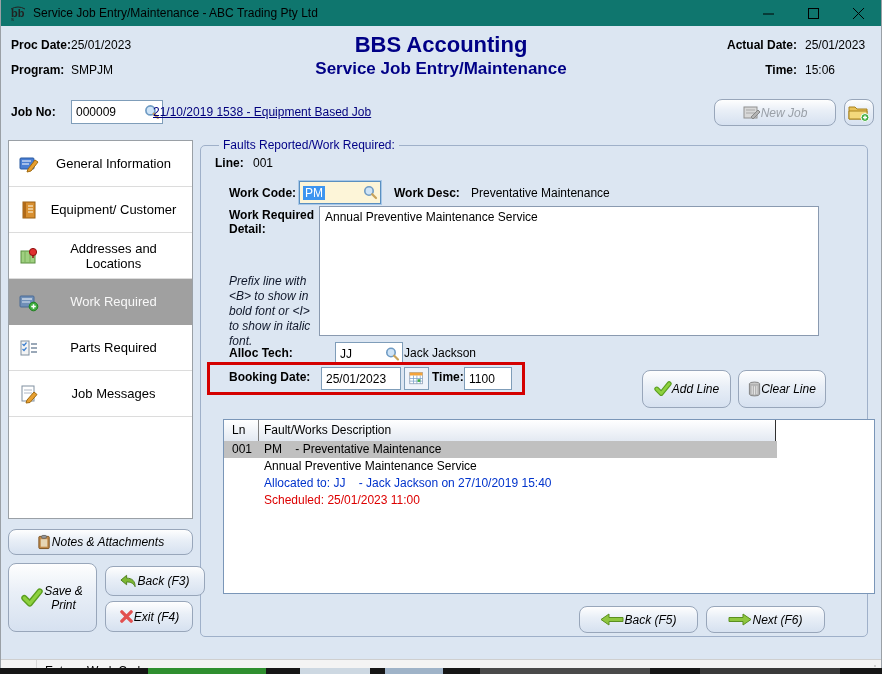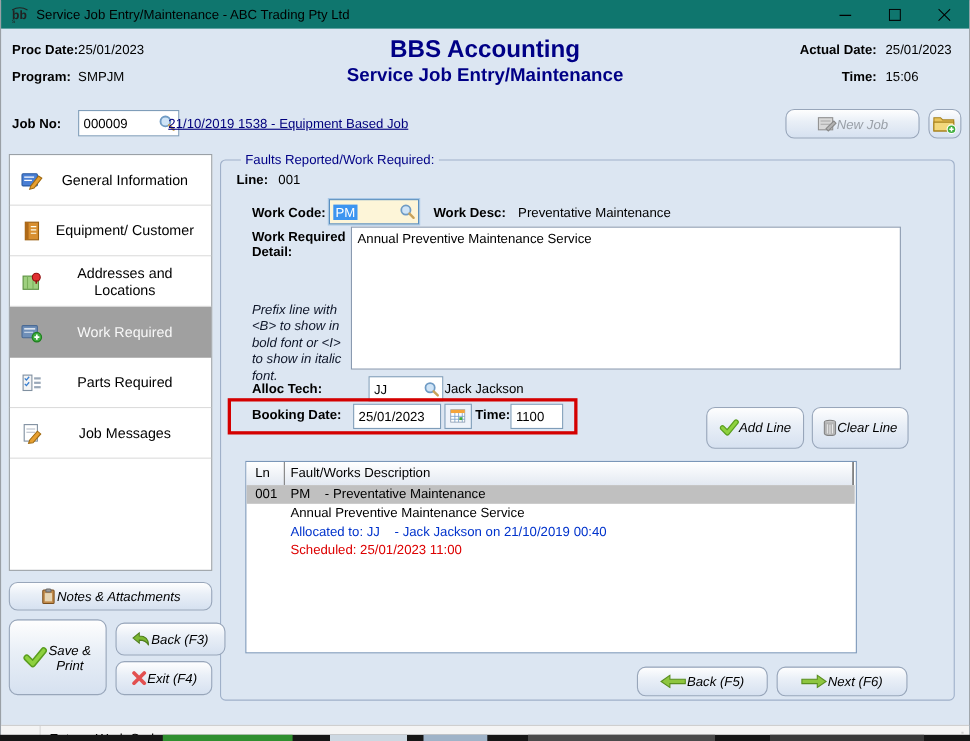--- a/index.html
+++ b/index.html
@@ -42,21 +42,21 @@
   .fieldset { position:absolute; left:200px; top:145px; width:668px; height:492px; border:1px solid #9fb0c9; border-radius:5px; }
   .legend { position:absolute; left:18px; top:-8px; background:#dce6f2; padding:0 4px; color:#000086; }
   .b { font-weight:bold; }
   .workcode-box { position:absolute; left:98px; top:35px; width:82px; height:23px; background:#fdf5d8; border:1px solid #5a8fc0; box-shadow:0 0 0 1px #a8c8e8; display:flex; align-items:center; padding:0 3px; }
   .selhl { background:#3d95f0; color:#fff; padding:0 2px; }
   .detail-area { position:absolute; left:118px; top:60px; width:500px; height:130px; background:#fff; border:1px solid #8a9ab0; padding:3px 5px; }
   .hint { position:absolute; left:28px; top:92px; width:94px; font-style:italic; color:#0f172a; font-size:12px; line-height:1.25;margin-top:36px; }
   .redbox { position:absolute; left:6px; top:216px; width:318px; height:33px; border:3px solid #d40000; pointer-events:none; }
 
   
-  .table { position:absolute; left:22px; top:273px; width:556px; height:175px; background:#fff; border:1px solid #7a96b8; overflow:hidden; }
+  .table { position:absolute; left:22px; top:273px; width:652px; height:175px; background:#fff; border:1px solid #7a96b8; overflow:hidden; }
   .thead { position:absolute; left:0; top:0; width:552px; height:21px; background:linear-gradient(180deg,#ffffff,#e3e9f2); border-right:1px solid #303030; }
   .th-ln { position:absolute; left:8px; top:3px; }
   .th-desc { position:absolute; left:40px; top:3px; }
   .th-div { position:absolute; left:34px; top:0; width:1px; height:21px; background:#808080; }
   .trow1 { position:absolute; left:0; top:21px; width:553px; height:17px; background:#c0c0c0; }
   .cell-ln { position:absolute; left:8px; top:1px; }
   .cell-desc { position:absolute; left:40px; top:1px; white-space:pre-wrap; }
   .tline { position:absolute; left:40px; white-space:pre-wrap; }
 
   
@@ -285,21 +285,21 @@
       <div class="thead">
         <span class="th-ln">Ln</span>
         <div class="th-div"></div>
         <span class="th-desc">Fault/Works Description</span>
       </div>
       <div class="trow1">
         <span class="cell-ln">001</span>
         <span class="cell-desc">PM    - Preventative Maintenance</span>
       </div>
       <div class="tline" style="top:39px;">Annual Preventive Maintenance Service</div>
-      <div class="tline" style="top:56px; color:#0033cc;">Allocated to: JJ    - Jack Jackson on 21/10/2019 00:40</div>
+      <div class="tline" style="top:56px; color:#0033cc;">Allocated to: JJ    - Jack Jackson on 27/10/2019 15:40</div>
       <div class="tline" style="top:73px; color:#dd0000;">Scheduled: 25/01/2023 11:00</div>
     </div>
 
     <div class="btn" style="position:absolute; left:378px; top:460px; width:119px; height:27px;">
       <svg width="24" height="13" viewBox="0 0 24 13">
           <path d="M1 6.5 L9 1 V4.5 H23 V8.5 H9 V12 z" fill="#8ec63f" stroke="#5a8f1f"></path>
         </svg>
       <span>Back (F5)</span>
     </div>
     <div class="btn" style="position:absolute; left:505px; top:460px; width:119px; height:27px;">

